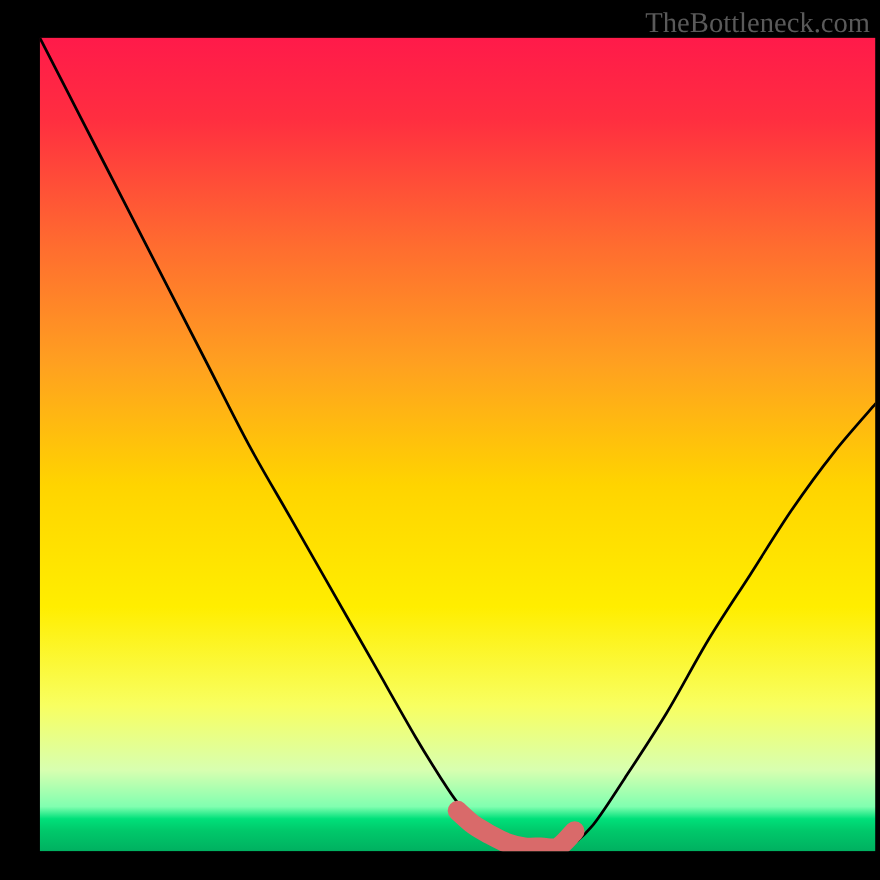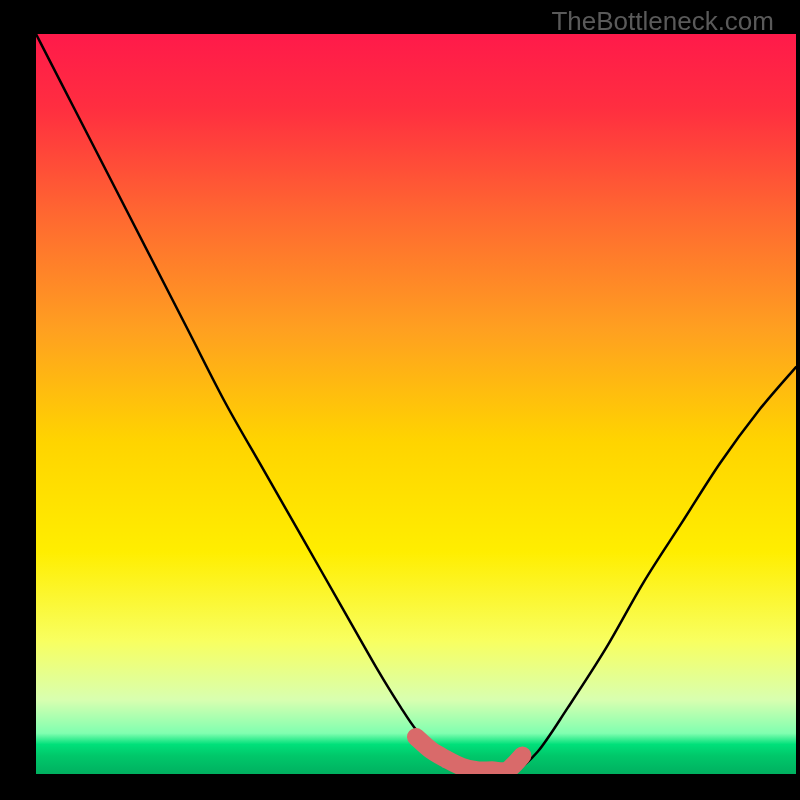--- a/index.html
+++ b/index.html
@@ -10,23 +10,23 @@
     body {
       width: 800px;
       height: 800px;
       background: #000;
       position: relative;
       overflow: hidden;
     }
     .watermark {
       position: absolute;
       top: 6px;
-      right: 26px;
+      right: 9px;
       color: #5a5a5a;
-      font-family: Liberation Sans, sans-serif;
+      font-family: Liberation Serif, serif;
       font-size: 26px;
       font-weight: 500;
       z-index: 10;
     }
     .chart-area {
       position: absolute;
       left: 36px;
       top: 34px;
       width: 760px;
       height: 740px;

